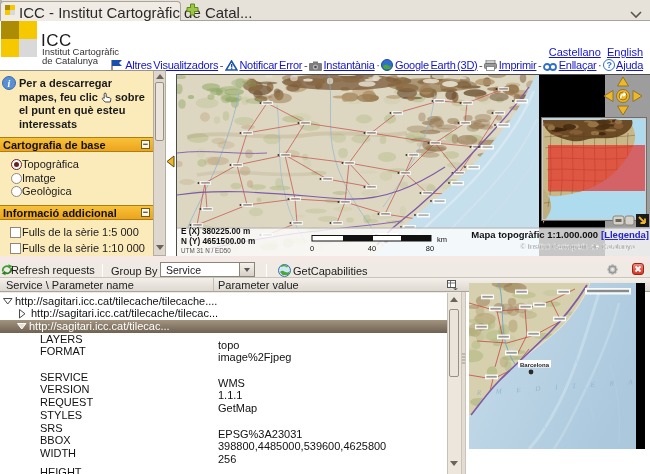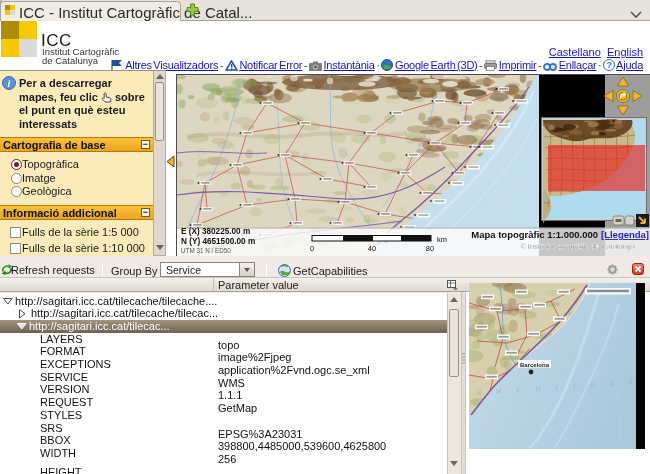--- a/index.html
+++ b/index.html
@@ -715,20 +715,21 @@
     <circle cx="6.5" cy="6.5" r="3.4" fill="#c0c0c0" stroke="#909090"></circle>
     <circle cx="6.5" cy="6.5" r="1.4" fill="#efeae3"></circle>
   </svg>
 <div class="abs" id="closebtn">
     <svg width="10" height="10" style="position:absolute;left:0px;top:0px">
       <path d="M2.5 2.5l5 5M7.5 2.5l-5 5" stroke="#fff" stroke-width="1.8"></path>
     </svg>
   </div>
 
 <div class="abs" id="bheader">
+    <div style="left:6px">Service \ Parameter name</div>
     <div style="left:218px">Parameter value</div>
 <svg style="position:absolute;left:447px;top:2px" width="11" height="10">
       <rect x="0.5" y="0.5" width="8" height="7" fill="#fff" stroke="#555"></rect>
       <path d="M0.5 3h8M3.5 .5v7" stroke="#555" stroke-width=".8"></path>
       <path d="M6 8.5h5l-2.5 1.5z" fill="#333"></path>
     </svg>
 <div style="position:absolute;left:213px;top:0;width:1px;height:13px;background:#c3bdb4"></div>
   </div>
 
 <div class="abs" id="btable">
@@ -750,24 +751,20 @@
       </svg>
       <span style="position:absolute;left:29px">http://sagitari.icc.cat/tilecac...</span>
     </div>
     <div class="trow" style="top: 39.6px;">
       <span class="nm">LAYERS</span>
       <span class="vl">topo</span>
     </div>
     <div class="trow" style="top: 52.3px;">
       <span class="nm">FORMAT</span>
       <span class="vl">image%2Fjpeg</span>
-    </div>
-    <div class="trow" style="top: 65px;">
-      <span class="nm">EXCEPTIONS</span>
-      <span class="vl">application%2Fvnd.ogc.se_xml</span>
     </div>
     <div class="trow" style="top: 77.7px;">
       <span class="nm">SERVICE</span>
       <span class="vl">WMS</span>
     </div>
     <div class="trow" style="top: 90.4px;">
       <span class="nm">VERSION</span>
       <span class="vl">1.1.1</span>
     </div>
     <div class="trow" style="top: 115.8px;">

